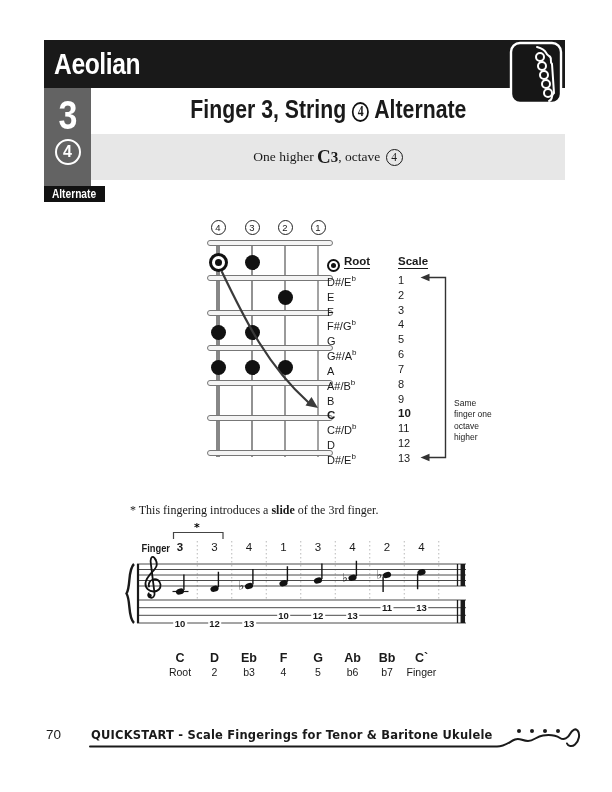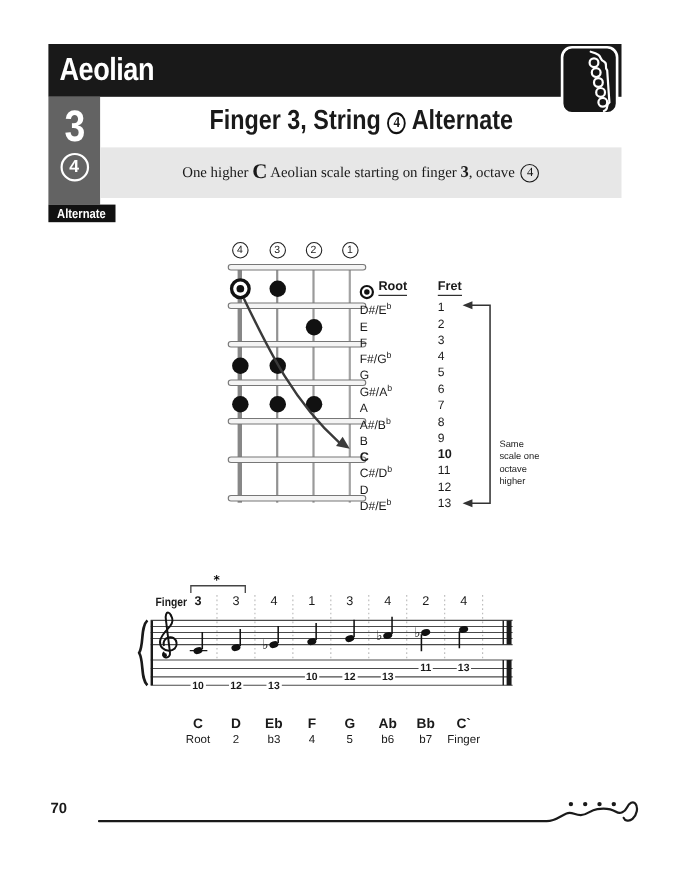--- a/index.html
+++ b/index.html
@@ -46,21 +46,21 @@
   
   .fingerlbl{font-size:11px;font-weight:bold;text-align:right;transform-origin:right;}
   .cells{display:flex;}
   .cells .c{width:34.5px;text-align:center;}
   .fingers{font-size:11.5px;}
   .fingers .c:first-child{font-weight:bold;}
   .tabnum{position:absolute;transform:translateX(-50%);font-size:9.5px;font-weight:bold;background:#fff;padding:0 1.5px;line-height:11px;}
   .names{font-size:12.5px;font-weight:bold;}
   .degrees{font-size:10.5px;}
   
-  .pagenum{font-size:13.5px;font-weight:bold;text-align:right;}
+  .pagenum{font-size:13.5px;font-weight:normal;text-align:right;}
   .booktitle{font-family:"DejaVu Sans",sans-serif;font-size:11.5px;font-weight:bold;letter-spacing:.2px;white-space:nowrap;}
 </style>
 </head>
 <body>
 
 <div class="page">
 
   <div class="abs hbar">
     <span class="t sqz">Aeolian</span>
   </div>
@@ -89,21 +89,21 @@
 
   <div class="abs title">
     <span class="sqz"><span>Finger 3, String</span>
     <span class="circ">
           <span>4</span>
         </span>
     <span>Alternate</span></span>
   </div>
 
   <div class="abs subbar">
-    <span>One higher </span><span class="bigC">C</span><span> Aeolian scale starting on finger </span><span class="big3">3</span><span>, octave </span><span class="circ"><span>4</span></span>
+    <span>One higher </span><span class="bigC">C</span><span class="big3">3</span><span>, octave </span><span class="circ"><span>4</span></span>
   </div>
 
   <span class="abs circ slabel" style="left:210.5px;top:220px;">4</span>
   <span class="abs circ slabel" style="left:244.5px;top:220px;">3</span>
   <span class="abs circ slabel" style="left:277.5px;top:220px;">2</span>
   <span class="abs circ slabel" style="left:310.5px;top:220px;">1</span>
 
   <div class="string" style="left:216.2px;width:3.6px;background:#878787;"></div>
   <div class="string" style="left:250.8px;width:2.6px;background:#929292;"></div>
   <div class="string" style="left:284px;width:2.1px;background:#9a9a9a;"></div>
@@ -128,21 +128,21 @@
   <div class="dot" style="left:277.5px;top:360px;"></div>
 
   <svg class="abs" style="left:180px;top:248px;" width="150" height="168" viewBox="180 248 150 168">
     <path d="M222,272 C246,322 268,366 308,402" fill="none" stroke="#3a3a3a" stroke-width="2.2" stroke-linecap="round"></path>
     <polygon points="318,408 305.5,405.5 311.5,397" fill="#3a3a3a"></polygon>
   </svg>
 
   <span class="abs tsym-o" style="left:327px;top:259px;"></span>
   <span class="abs tsym-i" style="left:331px;top:263px;"></span>
   <span class="abs thead" style="left:344px;top:255px;">Root</span>
-  <span class="abs thead" style="left:398px;top:255px;">Fret</span>
+  <span class="abs thead" style="left:398px;top:255px;">Scale</span>
 
   <div class="abs" style="left:327px;top:273px;width:125px;">
     <div class="srow">
         <span class="n"><span>D#/E</span><sup>b</sup></span>
         <span class="f">1</span>
       </div>
     <div class="srow">
         <span class="n"><span>E</span><sup></sup></span>
         <span class="f">2</span>
       </div>
@@ -190,22 +190,25 @@
         <span class="n"><span>D#/E</span><sup>b</sup></span>
         <span class="f">13</span>
       </div>
   </div>
 
   <svg class="abs" style="left:416px;top:266px;" width="78" height="202" viewBox="416 266 78 202">
     <path d="M425,277.5 H445.5 V457.5 H425" fill="none" stroke="#333" stroke-width="1.4"></path>
     <polygon points="420.5,277.5 429.5,273.8 429.5,281.2" fill="#333"></polygon>
     <polygon points="420.5,457.5 429.5,453.8 429.5,461.2" fill="#333"></polygon>
   </svg>
-  <div class="abs sidenote" style="left:454px;top:398px;width:42px;">Same scale one octave higher</div>
-
+  <div class="abs sidenote" style="left:454px;top:398px;width:42px;">Same finger one octave higher</div>
+
+  <div class="abs footnote" style="left:130px;top:503px;">
+    <span>*</span><span> This fingering introduces a </span><b>slide</b><span> of the 3rd finger.</span>
+  </div>
 
   <div class="abs fingerlbl sqz" style="left:132px;top:542px;width:38px;">Finger</div>
   <div class="abs cells fingers" style="left:162.75px;top:541px;">
     <span class="c">3</span>
     <span class="c">3</span>
     <span class="c">4</span>
     <span class="c">1</span>
     <span class="c">3</span>
     <span class="c">4</span>
     <span class="c">2</span>
@@ -311,20 +314,21 @@
     <span class="c">2</span>
     <span class="c">b3</span>
     <span class="c">4</span>
     <span class="c">5</span>
     <span class="c">b6</span>
     <span class="c">b7</span>
     <span class="c">Finger</span>
   </div>
 
   <span class="abs pagenum" style="left:46px;top:727px;">70</span>
+  <span class="abs booktitle" style="left:91px;top:728px;">QUICKSTART - Scale Fingerings for Tenor &amp; Baritone Ukulele</span>
   <svg class="abs" style="left:40px;top:702px;" width="550" height="60" viewBox="40 702 550 60">
     <path d="M90,746.5 H497 C505,746.5 509,742 515,739.5 C520,737.5 522,741 528,741 C534,741 536,736.5 543,735.5 C550,734.5 556,735.5 560,738 C564,740.5 568,738 570,734 C572,730 575.5,728 577.5,730.5 C580.5,734 579,741 575,744.5 C572,747.2 568,746.2 567,743.5" fill="none" stroke="#1a1a1a" stroke-width="2" stroke-linecap="round"></path>
     <circle cx="519" cy="731" r="2" fill="#1a1a1a"></circle>
     <circle cx="532" cy="731" r="2" fill="#1a1a1a"></circle>
     <circle cx="545" cy="731" r="2" fill="#1a1a1a"></circle>
     <circle cx="558" cy="731" r="2" fill="#1a1a1a"></circle>
   </svg>
 
 </div>
 

